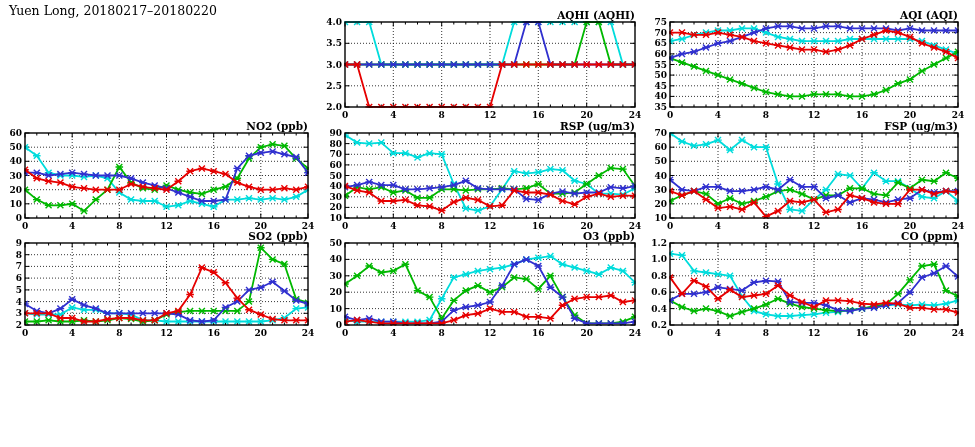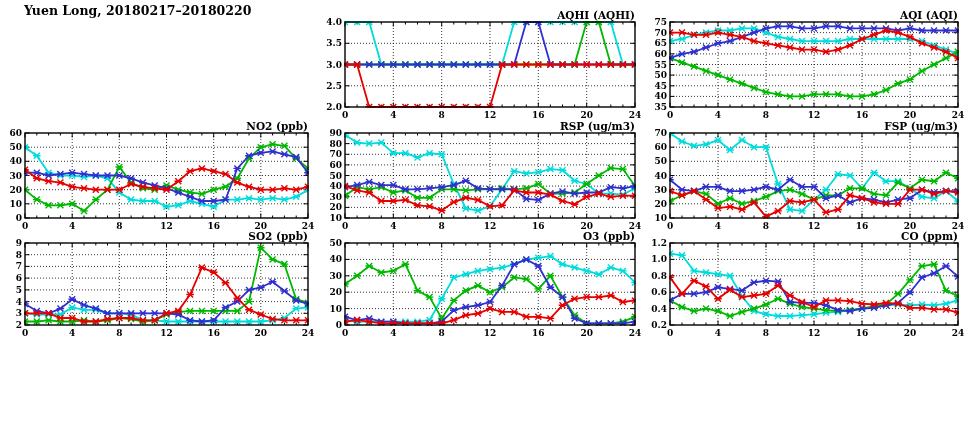--- a/index.html
+++ b/index.html
@@ -1,18 +1,18 @@
 <!DOCTYPE html>
 <html><head>
 <meta charset="utf-8">
 <style>
   html,body{margin:0;padding:0;}
   body{width:975px;height:447px;position:relative;background:#ffffff;overflow:hidden;
        font-family:"DejaVu Serif",serif;}
-  #page-title{position:absolute;left:24px;top:3px;font-size:12.5px;font-weight:bold;color:#000;}
+  #page-title{position:absolute;left:9px;top:3px;font-size:12.5px;font-weight:normal;color:#000;}
   .chart{position:absolute;}
   svg text{font-family:"DejaVu Serif",serif;font-weight:bold;font-size:9px;fill:#000;}
   svg text.ctitle{font-size:10.5px;}
   .grid{stroke:#000;stroke-width:0.8;stroke-dasharray:1 2;}
   .tick{stroke:#000;stroke-width:1;fill:none;}
   .border{fill:none;stroke:#000;stroke-width:1.4;}
 </style>
 </head>
 <body>
 

